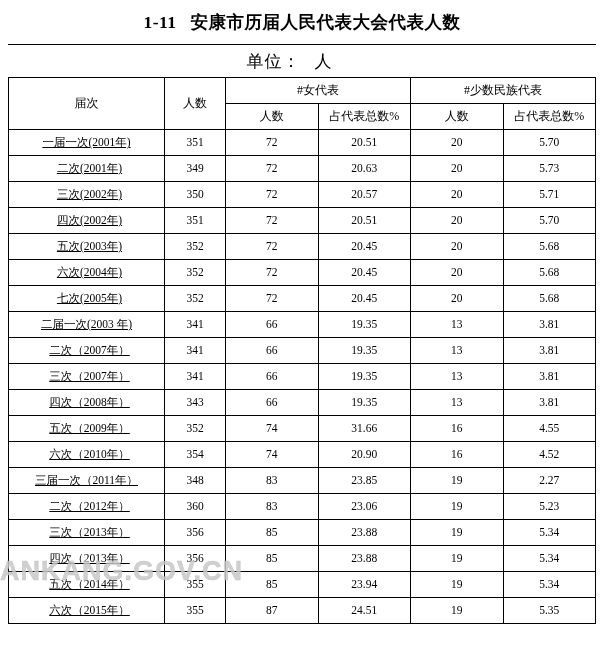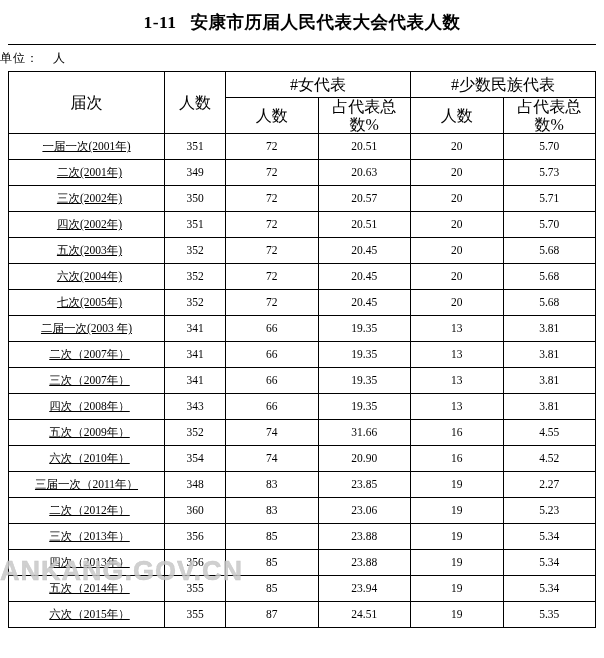--- a/index.html
+++ b/index.html
@@ -34,23 +34,23 @@
     margin-top: 36px;
   }
   .title .num {
     margin-right: 14px;
   }
   .rule {
     border-top: 1px solid #000;
     margin: 2px 8px 0 8px;
   }
   .unit-line {
-    text-align: left;
+    text-align: center;
     padding: 5px 26px 4px 0;
-    font-size: 12px;
+    font-size: 17px;
     font-family: "Liberation Serif", serif;
   }
   .unit-line .unit-label {
     letter-spacing: 1px;
   }
   .unit-line .unit-value {
     margin-left: 14px;
   }
   table.data {
     border-collapse: collapse;
@@ -63,21 +63,21 @@
     border: 1px solid #000;
     font-size: 11.5px;
     text-align: center;
     vertical-align: middle;
     padding: 0;
     height: 25px;
     line-height: 1.1;
     font-weight: normal;
   }
   table.data thead th {
-    font-size: 16px;
+    font-size: 12px;
   }
   th.h-jieci { width: 155px; }
   th.h-renshu { width: 60px; }
   th.h-nv-renshu { width: 60px; }
   th.h-nv-pct { width: 120px; }
   th.h-ms-renshu { width: 58px; }
   th.h-ms-pct { width: 135px; }
   td.c-jieci {
     text-align: center;
     padding-left: 0;

